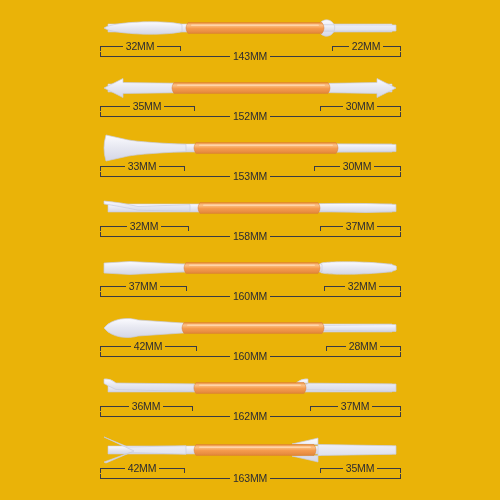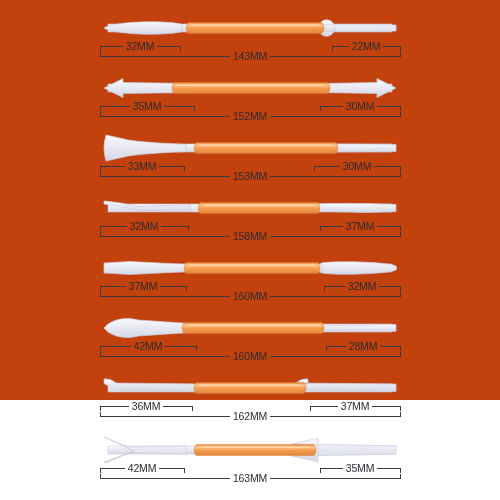--- a/index.html
+++ b/index.html
@@ -6,22 +6,22 @@
   html,body{margin:0;padding:0;}
   body{
     width:500px;height:500px;
     background:#ffffff;
     font-family:"Liberation Sans", sans-serif;
     overflow:hidden;
     position:relative;
   }
   #sheet{
     position:relative;
-    width:500px;height:400px;
-    background:#c2410c;
+    width:500px;height:500px;
+    background:#eab308;
   }
   .tool-row{
     position:absolute;
     left:0;width:500px;height:60px;
   }
   svg{display:block;}
   .dim-text{
     font-family:"Liberation Sans", sans-serif;
     font-size:10.5px;
     fill:#2b2b33;

